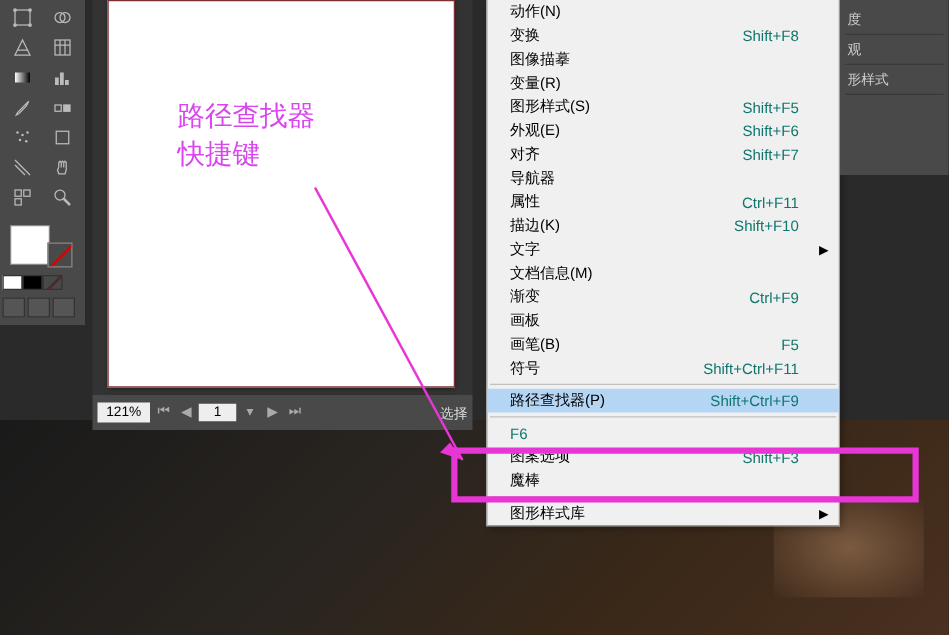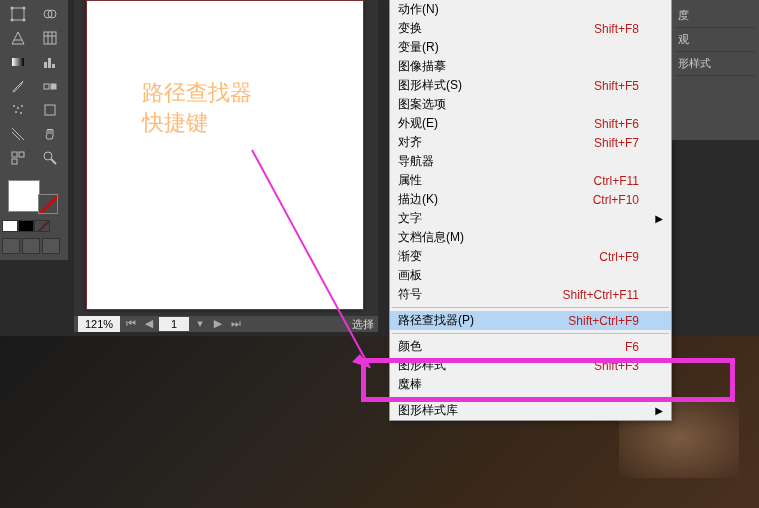--- a/index.html
+++ b/index.html
@@ -110,21 +110,21 @@
   background: #fff;
   box-shadow: 0 0 4px rgba(0,0,0,0.5);
   border: 1px solid #7a3232;
 }
 
 .statusbar {
   position: absolute;
   left: 74px;
   top: 316px;
   width: 304px;
-  height: 16px;
+  height: 28px;
   background: #494949;
   display: flex;
   align-items: center;
   color: #ddd;
   font-size: 11px;
 }
 .zoom-box {
   width: 42px;
   height: 16px;
   background: #eee;
@@ -153,21 +153,21 @@
 .status-right {
   margin-left: auto;
   margin-right: 4px;
   text-align: right;
 }
 
 .annotation {
   position: absolute;
   left: 142px;
   top: 78px;
-  color: #fdba74;
+  color: #d946ef;
   font-size: 22px;
   line-height: 30px;
   pointer-events: none;
 }
 
 .arrow {
   position: absolute;
   left: 242px;
   top: 140px;
   width: 140px;
@@ -183,29 +183,29 @@
   background: #f0f0f0;
   border-left: 1px solid #999;
   border-right: 1px solid #999;
   border-bottom: 1px solid #999;
   box-shadow: 2px 2px 6px rgba(0,0,0,0.3);
 }
 .menu-item {
   height: 19px;
   display: flex;
   align-items: center;
-  padding-left: 8px;
+  padding-left: 18px;
   padding-right: 32px;
   color: #000;
   cursor: default;
   position: relative;
 }
 .menu-item.highlighted { background: #b5d5f5; }
 .menu-label { flex: 1; }
-.menu-shortcut { color: #b91c1c; }
+.menu-shortcut { color: #0f766e; }
 .menu-arrow {
   position: absolute;
   right: 8px;
   font-size: 10px;
 }
 .menu-sep {
   height: 1px;
   background: #c0c0c0;
   margin: 3px 2px;
 }
@@ -416,81 +416,81 @@
 
 <div class="menu" id="menu-container">
     <div class="menu-item">
       <span class="menu-label">动作(N)</span>
     </div>
     <div class="menu-item">
       <span class="menu-label">变换</span>
       <span class="menu-shortcut">Shift+F8</span>
     </div>
     <div class="menu-item">
+      <span class="menu-label">图像描摹</span>
+    </div>
+    <div class="menu-item">
       <span class="menu-label">变量(R)</span>
-    </div>
-    <div class="menu-item">
-      <span class="menu-label">图像描摹</span>
     </div>
     <div class="menu-item">
       <span class="menu-label">图形样式(S)</span>
       <span class="menu-shortcut">Shift+F5</span>
     </div>
     <div class="menu-item">
-      <span class="menu-label">图案选项</span>
-    </div>
-    <div class="menu-item">
       <span class="menu-label">外观(E)</span>
       <span class="menu-shortcut">Shift+F6</span>
     </div>
     <div class="menu-item">
       <span class="menu-label">对齐</span>
       <span class="menu-shortcut">Shift+F7</span>
     </div>
     <div class="menu-item">
       <span class="menu-label">导航器</span>
     </div>
     <div class="menu-item">
       <span class="menu-label">属性</span>
       <span class="menu-shortcut">Ctrl+F11</span>
     </div>
     <div class="menu-item">
       <span class="menu-label">描边(K)</span>
-      <span class="menu-shortcut">Ctrl+F10</span>
+      <span class="menu-shortcut">Shift+F10</span>
     </div>
     <div class="menu-item">
       <span class="menu-label">文字</span>
       <span class="menu-arrow">▶</span>
     </div>
     <div class="menu-item">
       <span class="menu-label">文档信息(M)</span>
     </div>
     <div class="menu-item">
       <span class="menu-label">渐变</span>
       <span class="menu-shortcut">Ctrl+F9</span>
     </div>
     <div class="menu-item">
       <span class="menu-label">画板</span>
+    </div>
+    <div class="menu-item">
+      <span class="menu-label">画笔(B)</span>
+      <span class="menu-shortcut">F5</span>
     </div>
     <div class="menu-item">
       <span class="menu-label">符号</span>
       <span class="menu-shortcut">Shift+Ctrl+F11</span>
     </div>
     <div class="menu-sep"></div>
     <div class="menu-item highlighted">
       <span class="menu-label">路径查找器(P)</span>
       <span class="menu-shortcut">Shift+Ctrl+F9</span>
     </div>
     <div class="menu-sep"></div>
     <div class="menu-item">
-      <span class="menu-label">颜色</span>
       <span class="menu-shortcut">F6</span>
     </div>
     <div class="menu-item">
-      <span class="menu-label">图形样式</span>
+      <span class="menu-label">图案选项</span>
       <span class="menu-shortcut">Shift+F3</span>
     </div>
     <div class="menu-item">
       <span class="menu-label">魔棒</span>
     </div>
     <div class="menu-sep"></div>
     <div class="menu-item">
       <span class="menu-label">图形样式库</span>
       <span class="menu-arrow">▶</span>
     </div>

